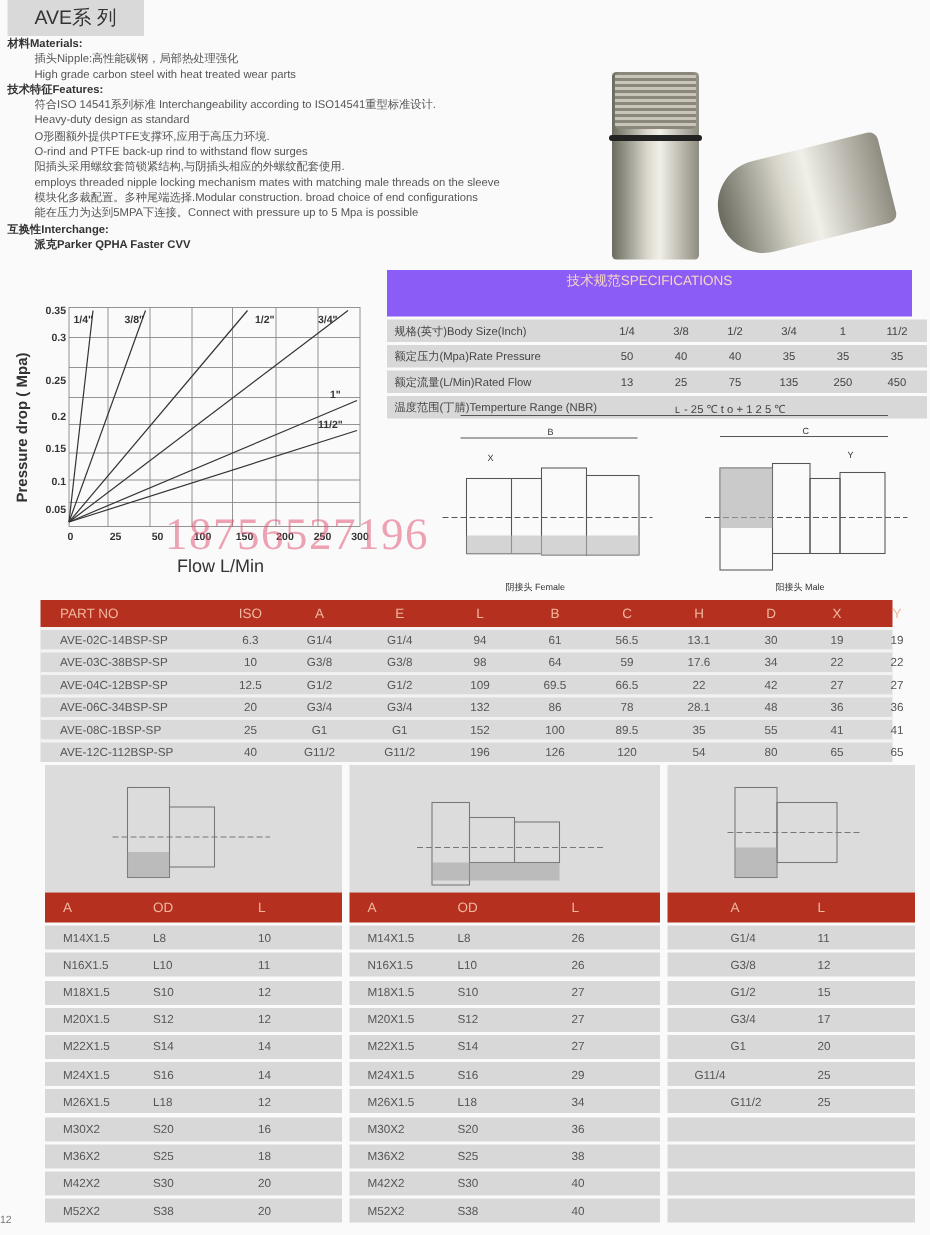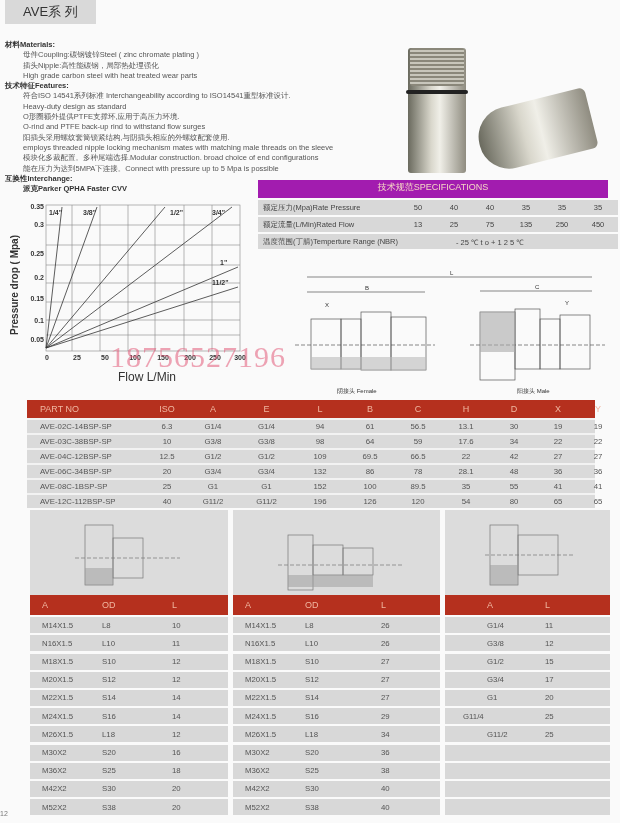--- a/index.html
+++ b/index.html
@@ -3,32 +3,32 @@
 <meta charset="utf-8">
 <style>
   * { box-sizing: border-box; margin: 0; padding: 0; }
   html, body { width: 620px; height: 823px; background: #fafafa; overflow: hidden; }
   body { font-family: "Liberation Sans", sans-serif; color: #333; position: relative; }
 
   .title-bar { position: absolute; left: 5px; top: 0; height: 24px; display: flex; align-items: center; }
   .series-tag { background: #d9d9d9; padding: 3px 18px; font-size: 13px; color: #333; margin-right: 10px; }
   .main-title { font-size: 13px; color: #333; }
 
-  .materials { position: absolute; left: 5px; top: 40px; width: 365px; font-size: 7.5px; line-height: 10.3px; color: #555; }
+  .materials { position: absolute; left: 5px; top: 24px; width: 365px; font-size: 7.5px; line-height: 10.3px; color: #555; }
   .materials .hd { font-weight: bold; color: #333; }
   .materials .ind { padding-left: 18px; }
 
   .photo { position: absolute; left: 388px; top: 38px; width: 212px; height: 140px; }
   .cyl { position: absolute; background: linear-gradient(90deg, #6a6a5e, #d9d7cc 40%, #f0efe8 55%, #8f8c80); border-radius: 3px; }
 
   .chart { position: absolute; left: 0; top: 195px; width: 260px; height: 190px; }
   .chart svg { width: 260px; height: 190px; }
 
   .spec-table { position: absolute; left: 258px; top: 180px; width: 360px; font-size: 7.5px; }
-  .spec-head { background: #a21caf; color: #f5d5c5; text-align: center; height: 18px; line-height: 14px; font-size: 9px; margin-right: 10px; }
+  .spec-head { background: #8b5cf6; color: #f5d5c5; text-align: center; height: 31px; line-height: 14px; font-size: 9px; margin-right: 10px; }
   .spec-row { display: flex; background: #d8d8d8; margin-top: 2px; height: 15px; align-items: center; color: #444; }
   .spec-row .lbl { width: 142px; padding-left: 5px; white-space: nowrap; overflow: hidden; }
   .spec-row .v { width: 36px; text-align: center; }
   .spec-row .span { flex: 1; padding-left: 28px; }
 
   .diagrams { position: absolute; left: 285px; top: 267px; width: 330px; height: 130px; }
   .diagrams svg { width: 330px; height: 130px; }
 
   .watermark { position: absolute; left: 110px; top: 340px; font-size: 30px; color: rgba(225,90,120,0.55); letter-spacing: 1px; font-family: "Liberation Serif", serif; }
 
@@ -50,21 +50,20 @@
 </style>
 </head>
 <body>
 
 <div class="title-bar">
   <span class="series-tag">AVE系 列</span>
 </div>
 
 <div class="materials">
   <div class="hd">材料Materials:</div>
-  <div class="ind">母件Coupling:碳钢镀锌Steel ( zinc chromate plating )</div>
   <div class="ind">插头Nipple:高性能碳钢，局部热处理强化</div>
   <div class="ind">High grade carbon steel with heat treated wear parts</div>
   <div class="hd">技术特征Features:</div>
   <div class="ind">符合ISO 14541系列标准 Interchangeability according to ISO14541重型标准设计.</div>
   <div class="ind">Heavy-duty design as standard</div>
   <div class="ind">O形圈额外提供PTFE支撑环,应用于高压力环境.</div>
   <div class="ind">O-rind and PTFE back-up rind to withstand flow surges</div>
   <div class="ind">阳插头采用螺纹套筒锁紧结构,与阴插头相应的外螺纹配套使用.</div>
   <div class="ind">employs threaded nipple locking mechanism mates with matching male threads on the sleeve</div>
   <div class="ind">模块化多裁配置。多种尾端选择.Modular construction. broad choice of end configurations</div>
@@ -134,20 +133,29 @@
       <text x="240" y="165">300</text>
     </g>
     <text x="118" y="186" font-size="12" fill="#333" font-family="Liberation Sans, sans-serif">Flow L/Min</text>
     <text x="18" y="90" font-size="10" font-weight="bold" fill="#333" text-anchor="middle" transform="rotate(-90 18 90)" font-family="Liberation Sans, sans-serif">Pressure drop ( Mpa)</text>
   </svg>
 </div>
 
 <div class="spec-table">
   <div class="spec-head">技术规范SPECIFICATIONS</div>
   <div class="spec-row">
+    <span class="lbl">规格(英寸)Body Size(Inch)</span>
+    <span class="v">1/4</span>
+    <span class="v">3/8</span>
+    <span class="v">1/2</span>
+    <span class="v">3/4</span>
+    <span class="v">1</span>
+    <span class="v">11/2</span>
+  </div>
+  <div class="spec-row">
     <span class="lbl">额定压力(Mpa)Rate Pressure</span>
     <span class="v">50</span>
     <span class="v">40</span>
     <span class="v">40</span>
     <span class="v">35</span>
     <span class="v">35</span>
     <span class="v">35</span>
   </div>
   <div class="spec-row">
     <span class="lbl">额定流量(L/Min)Rated Flow</span>

